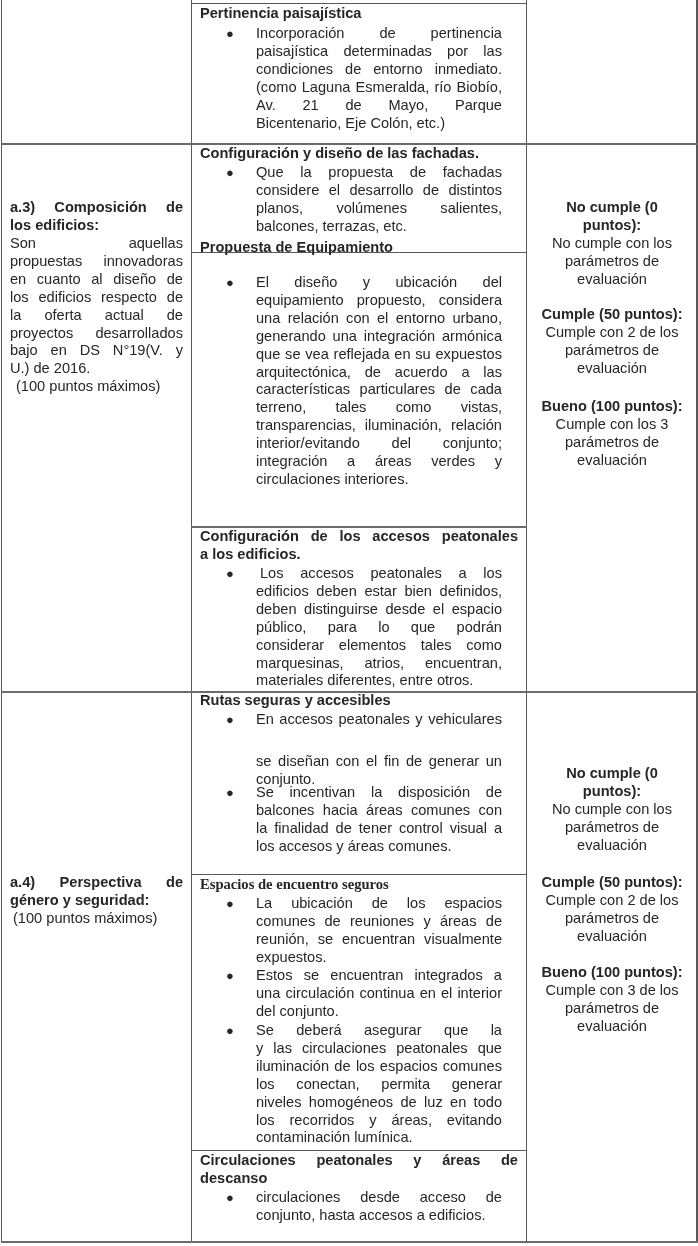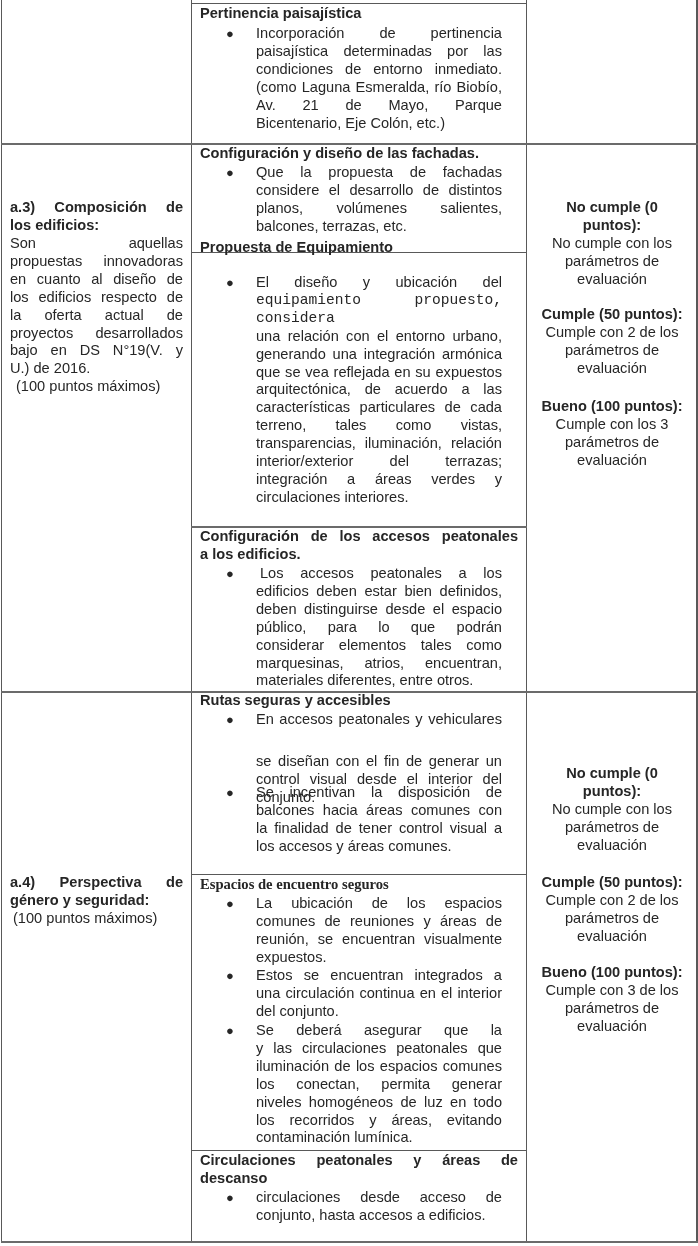--- a/index.html
+++ b/index.html
@@ -84,29 +84,29 @@
       <span class="ln" style="white-space: normal;">planos, volúmenes salientes,</span>
       <span class="ln last">balcones, terrazas, etc.</span>
     </div>
   </div>
 
   <div class="crit-head" style="top:239px;">Propuesta de Equipamiento</div>
   <div class="bullet-row" style="top:274px;">
     <span class="bullet-dot">●</span>
     <div class="bullet-text">
       <span class="ln" style="white-space: normal;">El diseño y ubicación del</span>
-      <span class="ln" style="white-space: normal; font-family: Liberation Mono, monospace;">equipamiento propuesto, considera</span>
+      <span class="ln" style="white-space: normal;">equipamiento propuesto, considera</span>
       <span class="ln" style="white-space: normal;">una relación con el entorno urbano,</span>
       <span class="ln" style="white-space: normal;">generando una integración armónica</span>
       <span class="ln" style="white-space: normal;">que se vea reflejada en su expuestos</span>
       <span class="ln" style="white-space: normal;">arquitectónica, de acuerdo a las</span>
       <span class="ln" style="white-space: normal;">características particulares de cada</span>
       <span class="ln" style="white-space: normal;">terreno, tales como vistas,</span>
       <span class="ln" style="white-space: normal;">transparencias, iluminación, relación</span>
-      <span class="ln" style="white-space: normal;">interior/exterior del terrazas;</span>
+      <span class="ln" style="white-space: normal;">interior/evitando del conjunto;</span>
       <span class="ln" style="white-space: normal;">integración a áreas verdes y</span>
       <span class="ln last">circulaciones interiores.</span>
     </div>
   </div>
 
   <div class="crit-head" style="top:528px;">
     <span class="ln" style="text-align:justify;text-align-last:justify;white-space:normal;">Configuración de los accesos peatonales</span>
     <span class="ln">a los edificios.</span>
   </div>
   <div class="bullet-row" style="top:565px;">
@@ -149,21 +149,20 @@
     <span class="ln" style="font-weight:bold;">género y seguridad:</span>
     <span class="ln" style="padding-left:3px;">(100 puntos máximos)</span>
   </div>
 
   <div class="crit-head" style="top:692px;">Rutas seguras y accesibles</div>
   <div class="bullet-row" style="top:711px;">
     <span class="bullet-dot">●</span>
     <div class="bullet-text">
       <span class="ln" style="white-space: normal;">En accesos peatonales y vehiculares</span>
       <span class="ln" style="white-space: normal; margin-top: 24px;">se diseñan con el fin de generar un</span>
-      <span class="ln" style="white-space: normal;">control visual desde el interior del</span>
       <span class="ln last">conjunto.</span>
     </div>
   </div>
   <div class="bullet-row" style="top:784px;">
     <span class="bullet-dot">●</span>
     <div class="bullet-text">
       <span class="ln" style="white-space: normal;">Se incentivan la disposición de</span>
       <span class="ln" style="white-space: normal;">balcones hacia áreas comunes con</span>
       <span class="ln" style="white-space: normal;">la finalidad de tener control visual a</span>
       <span class="ln last">los accesos y áreas comunes.</span>

